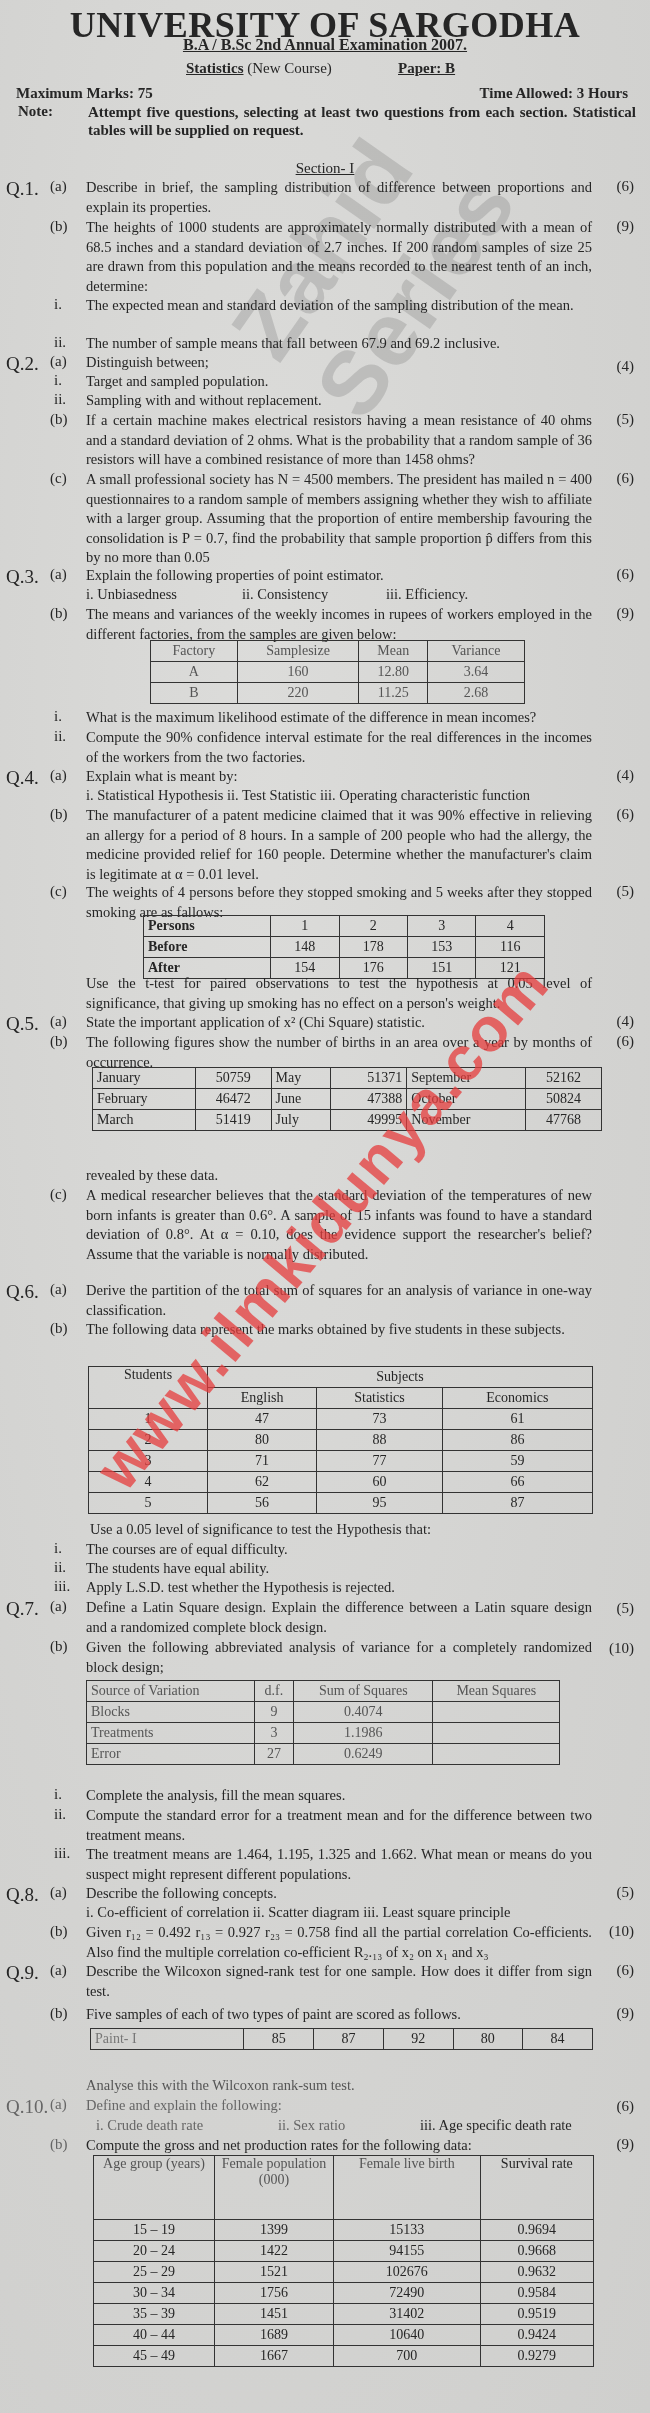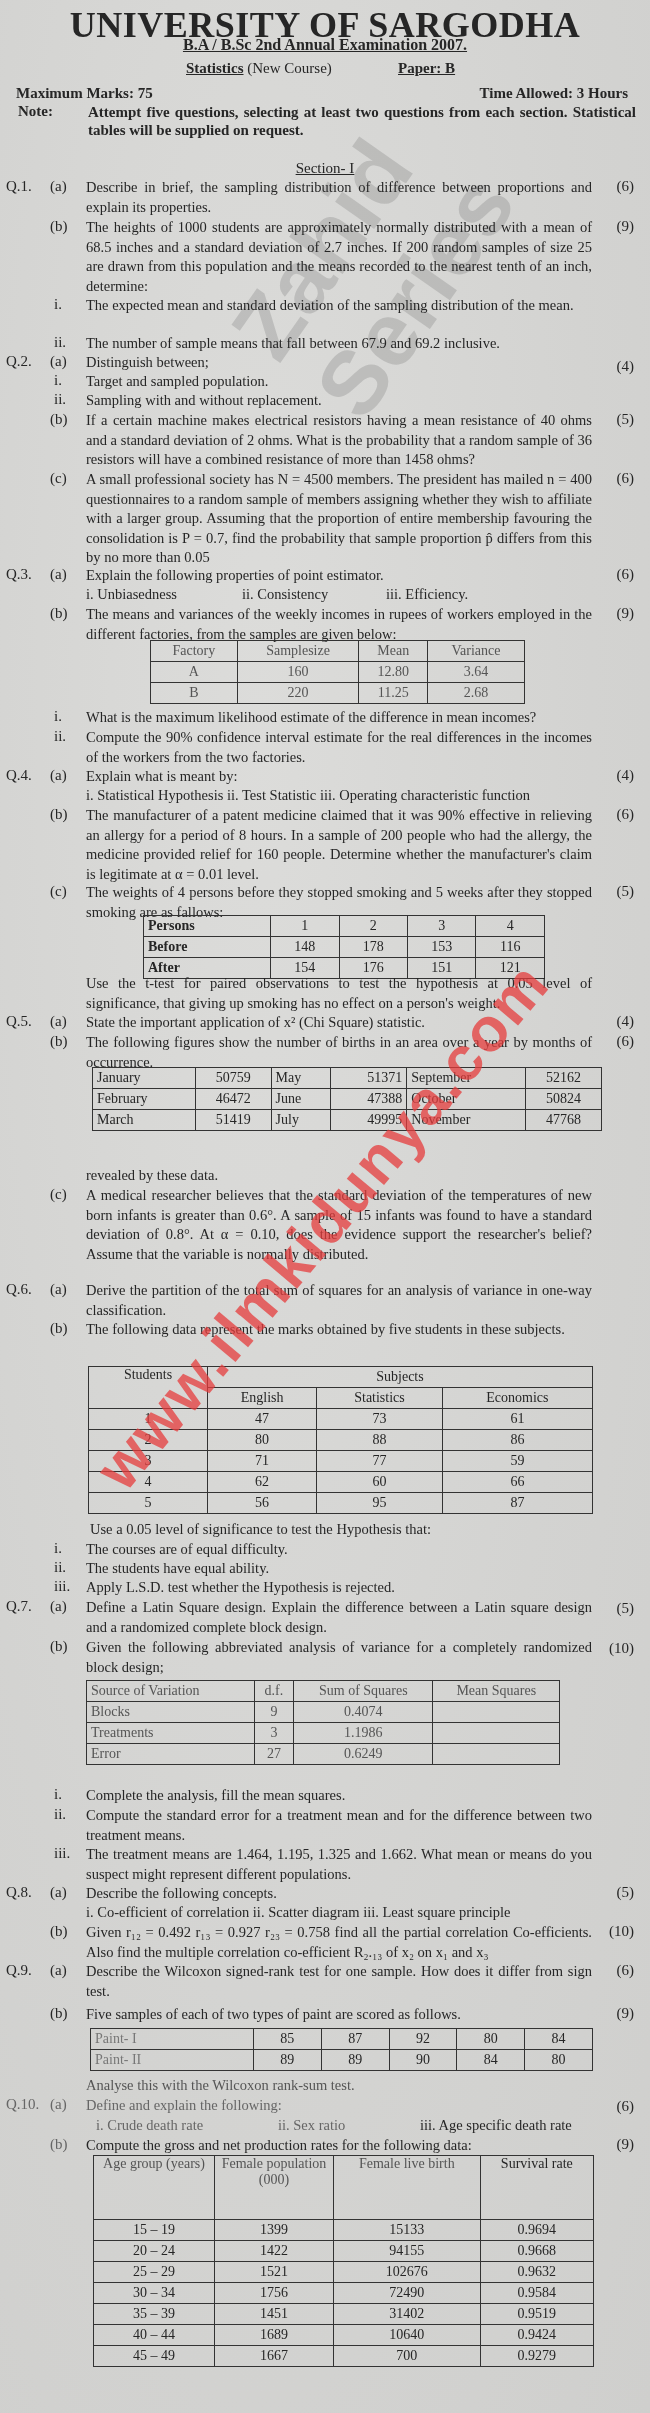--- a/index.html
+++ b/index.html
@@ -18,21 +18,21 @@
   .title { position:absolute; top:4px; left:0; width:650px; text-align:center; font-size:36px; font-weight:bold; letter-spacing:0.5px; }
   .subtitle { position:absolute; top:36px; left:0; width:650px; text-align:center; font-size:16px; font-weight:bold; }
   .subtitle span, .u { text-decoration:underline; }
   .course { position:absolute; top:60px; left:186px; font-size:15px; }
   .paper { position:absolute; top:60px; left:398px; font-size:15px; font-weight:bold; text-decoration:underline; }
   .maxmarks { position:absolute; top:85px; left:16px; font-size:15px; font-weight:bold; }
   .time { position:absolute; top:85px; right:22px; font-size:15px; font-weight:bold; }
   .note-label { position:absolute; top:103px; left:18px; font-size:15px; font-weight:bold; }
   .note { position:absolute; top:103px; left:80px; width:548px; font-size:15px; font-weight:bold; text-align:justify; line-height:18px;margin-left:8px; }
   .section { position:absolute; left:0; width:650px; text-align:center; font-size:15px; text-decoration:underline; }
-  .qno { position:absolute; left:6px; font-size:15px; }
+  .qno { position:absolute; left:6px; font-size:19px; }
   .part { position:absolute; left:50px; font-size:15px; }
   .roman { position:absolute; left:54px; font-size:15px; }
   .text { position:absolute; left:86px; width:506px; font-size:14.5px; line-height:19.5px; text-align:justify; }
   .marks { position:absolute; right:16px; font-size:15px; }
   table { position:absolute; border-collapse:collapse; font-size:14px; }
   td, th { border:1.5px solid #333; padding:0 4px; height:20px; text-align:center; font-weight:normal; }
   td.l, th.l { text-align:left; }
   .bold td.l { font-weight:bold; }
 </style>
 </head>
@@ -312,28 +312,20 @@
   <table style="top:2028px;left:90px;width:503px">
     <tbody>
         <tr>
           <td class="l" style="color:#777">Paint- I</td>
           <td>85</td>
           <td>87</td>
           <td>92</td>
           <td>80</td>
           <td>84</td>
         </tr>
-    <tr>
-          <td class="l" style="color:#777">Paint- II</td>
-          <td>89</td>
-          <td>89</td>
-          <td>90</td>
-          <td>84</td>
-          <td>80</td>
-        </tr>
   </tbody>
     </table>
   <div class="text" style="top:2076px;color:#555">Analyse this with the Wilcoxon rank-sum test.</div>
 
   <div class="qno" style="top:2096px;color:#666">Q.10.</div>
   <div class="part" style="top:2096px;color:#666">(a)</div>
   <div class="text" style="top:2096px;color:#666">Define and explain the following:</div>
   <div class="marks" style="top:2098px">(6)</div>
   <div class="text" style="top:2116px;left:96px;width:160px;color:#666">i. Crude death rate</div>
   <div class="text" style="top:2116px;left:278px;width:120px;color:#666">ii. Sex ratio</div>

